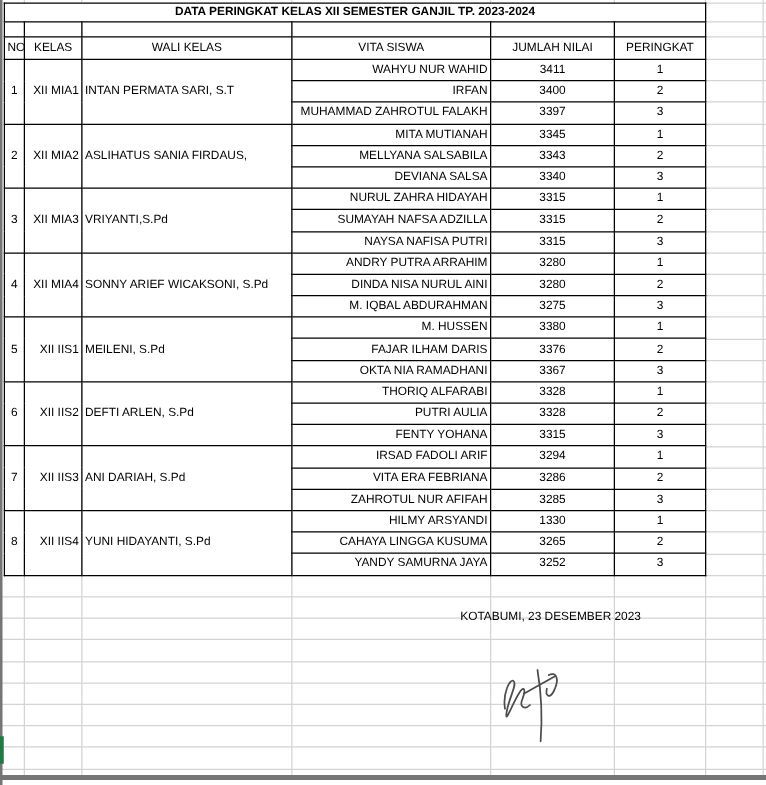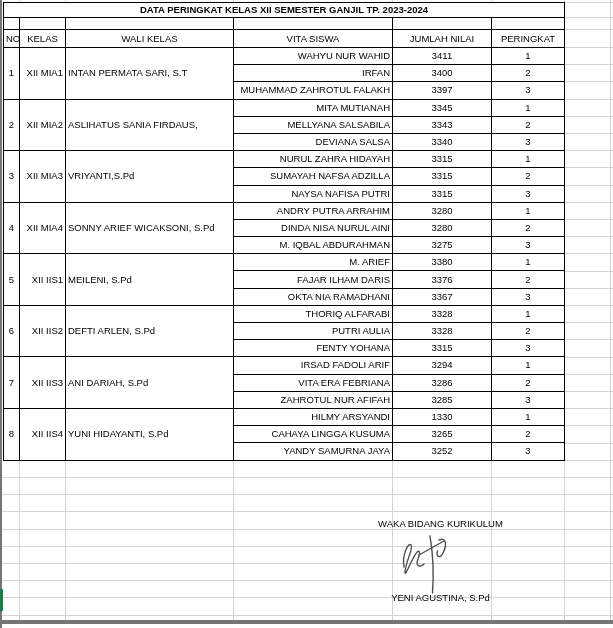--- a/index.html
+++ b/index.html
@@ -204,21 +204,21 @@
         </tr>
         <tr>
           <td class="c-nama">M. IQBAL ABDURAHMAN</td>
           <td class="c-nilai">3275</td>
           <td class="c-rank">3</td>
         </tr>
         <tr>
           <td rowspan="3" class="c-no">5</td>
           <td rowspan="3" class="c-kelas">XII IIS1</td>
           <td rowspan="3" class="c-wali">MEILENI, S.Pd</td>
-          <td class="c-nama">M. ARIEF</td>
+          <td class="c-nama">M. HUSSEN</td>
           <td class="c-nilai">3380</td>
           <td class="c-rank">1</td>
         </tr>
         <tr>
           <td class="c-nama">FAJAR ILHAM DARIS</td>
           <td class="c-nilai">3376</td>
           <td class="c-rank">2</td>
         </tr>
         <tr>
           <td class="c-nama">OKTA NIA RAMADHANI</td>
@@ -275,27 +275,26 @@
           <td class="c-rank">2</td>
         </tr>
         <tr>
           <td class="c-nama">YANDY SAMURNA JAYA</td>
           <td class="c-nilai">3252</td>
           <td class="c-rank">3</td>
         </tr>
       </tbody>
   </table>
 
-  <div class="footer-line" id="position-title">WAKA BIDANG KURIKULUM</div>
+  <div class="footer-line" id="place-date">KOTABUMI, 23 DESEMBER 2023</div>
 
   <svg id="signature" width="72" height="64" viewBox="0 0 72 64" aria-hidden="true">
     <path d="M12 36 C 10 24, 16 11, 19 14 C 22 17, 14 29, 13 41 C 12.6 47, 18 32, 23 24 C 27 17, 29 20, 26 28 C 23 35, 28 37, 32 33"></path>
     <path d="M38 5 C 40 17, 42.5 36, 40.5 62"></path>
     <path d="M27 24 L 52 10"></path>
     <path d="M47 9 C 53 6, 56 12, 51 22 C 48 28, 44 26, 45.5 20"></path>
   </svg>
 
-  <div class="footer-line" id="signer">YENI AGUSTINA, S.Pd</div>
 
   <div id="selection-mark"></div>
   <div id="left-edge"></div>
   <div id="bottom-bar"></div>
 </div>
 
 </body></html>

